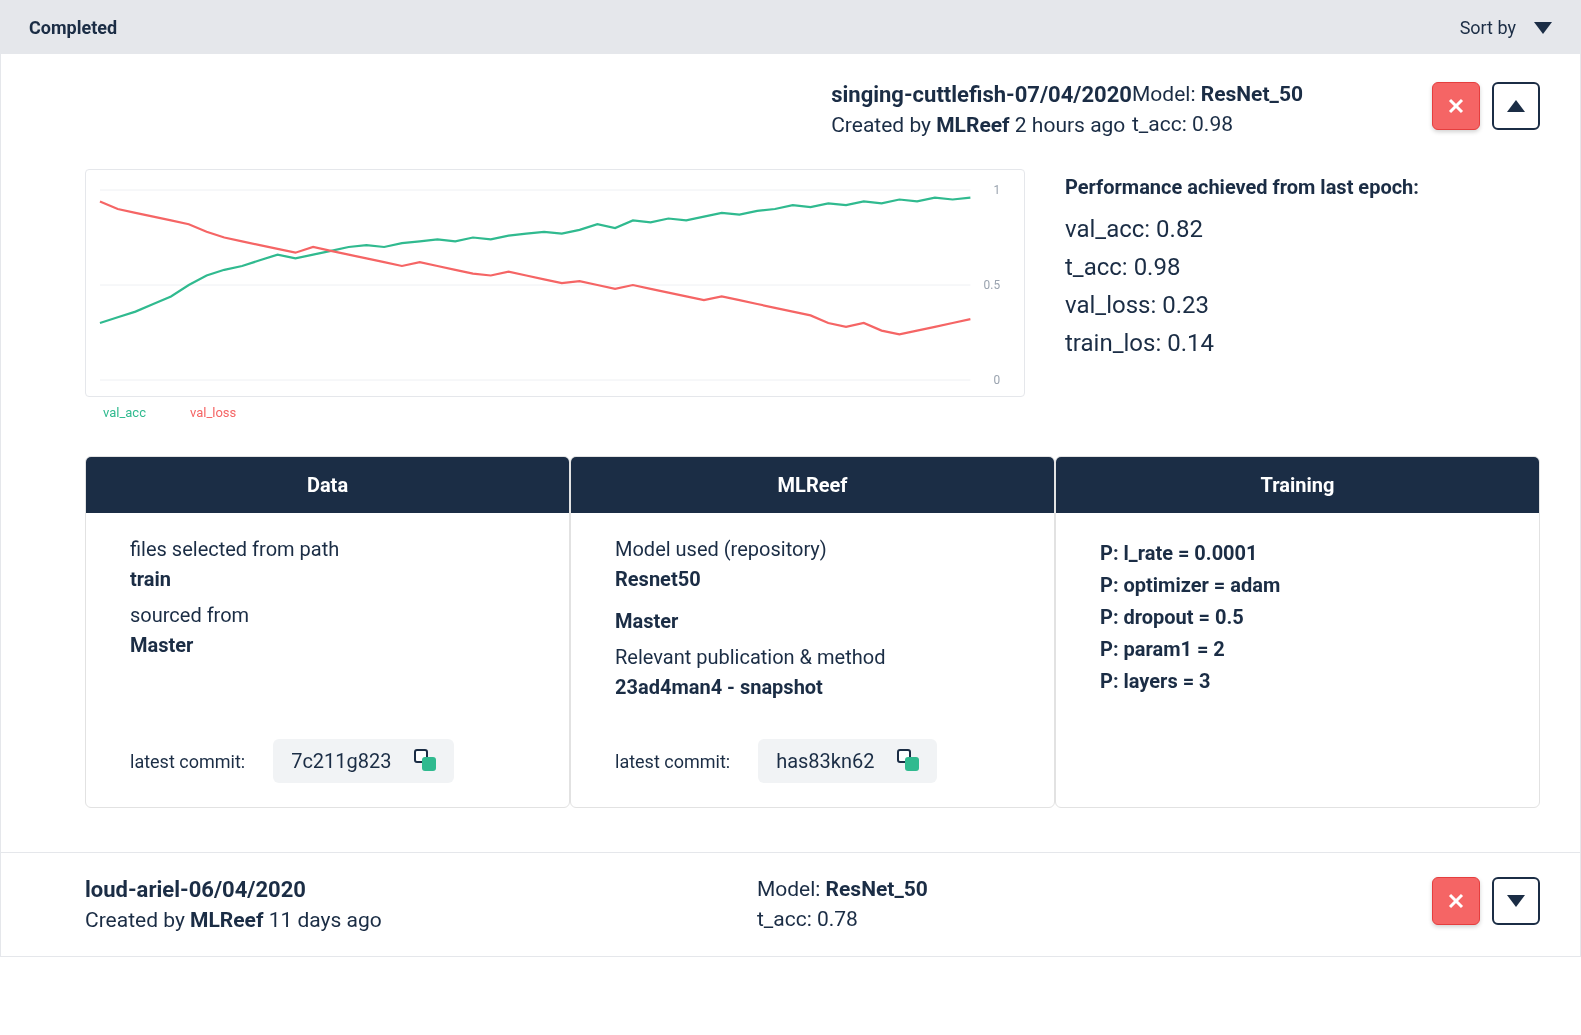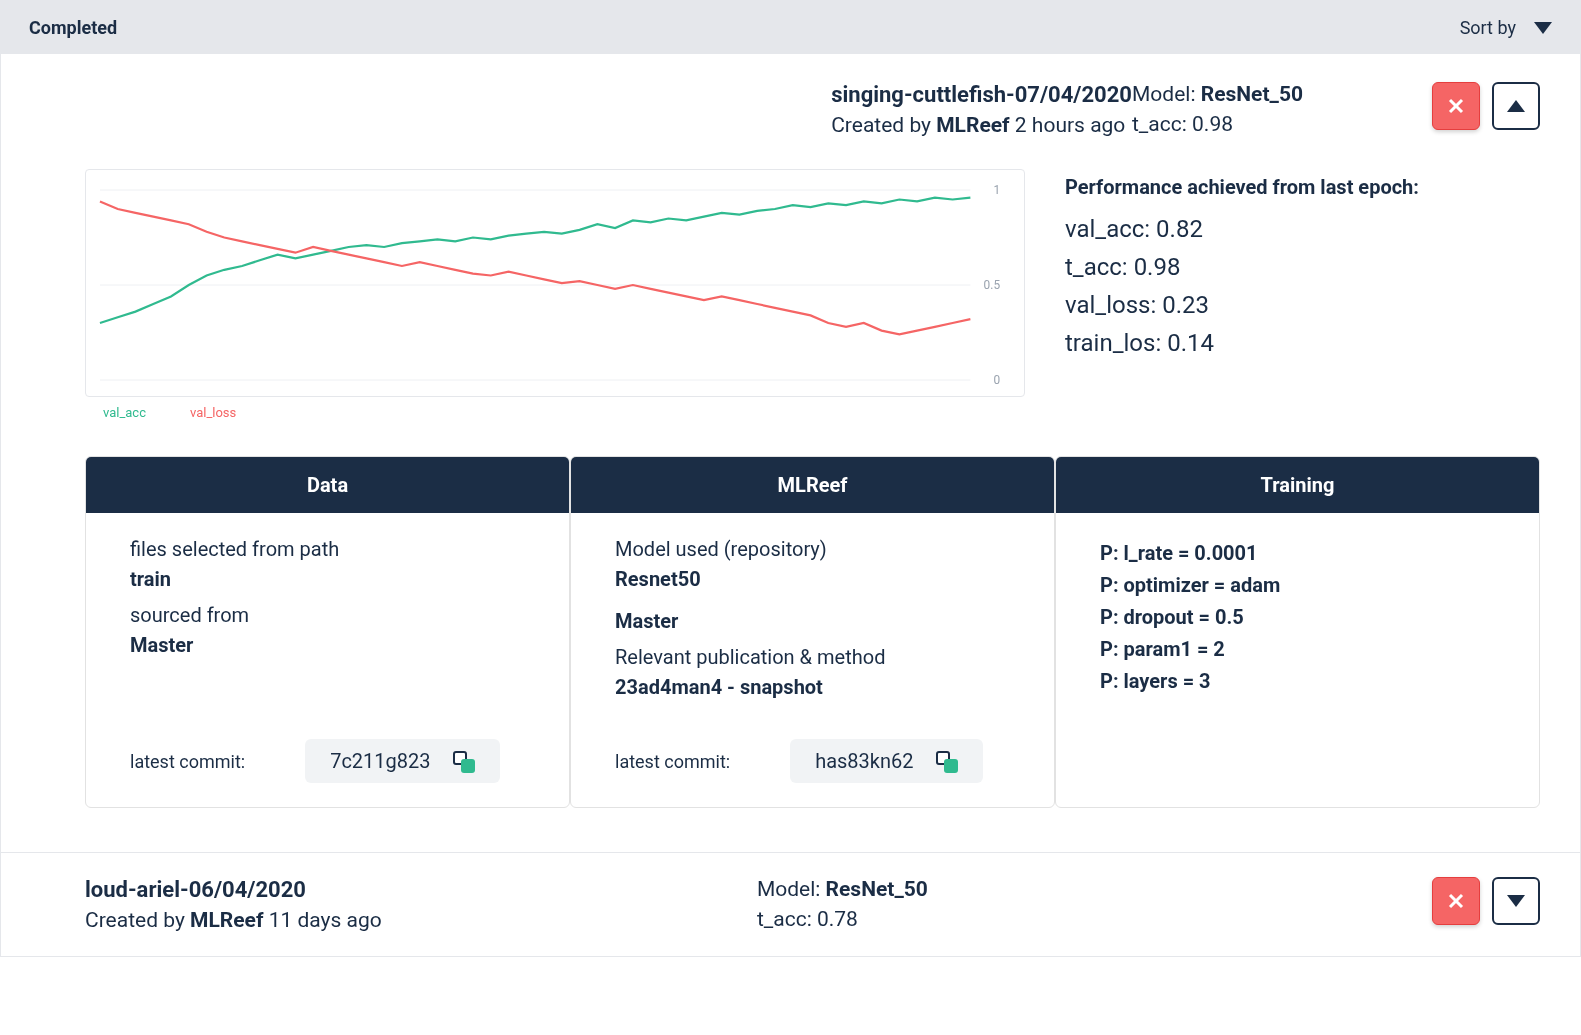--- a/index.html
+++ b/index.html
@@ -42,21 +42,21 @@
 
 .cols { display: flex; margin-top: 36px; padding-left: 44px; }
 .col { flex: 1; border: 1px solid #e2e2e2; border-radius: 6px; overflow: hidden; display: flex; flex-direction: column; }
 .col-head { background: #1b2d45; color: #fff; text-align: center; font-weight: 700; font-size: 20px; padding: 16px 0; }
 .col-body { padding: 24px 28px 24px 44px; flex: 1; display: flex; flex-direction: column; }
 .col-body .lbl { font-size: 20px; color: #1b2d45; }
 .col-body .val { font-size: 20px; font-weight: 700; margin-top: 6px; margin-bottom: 12px; }
 .param { font-size: 20px; font-weight: 700; line-height: 1.6; }
 .commit-row { margin-top: auto; padding-top: 28px; display: flex; align-items: center; gap: 28px; }
 .commit-lbl { font-size: 18px; color: #1b2d45; }
-.commit-pill { background: #f1f3f5; border-radius: 6px; padding: 10px 25px; display: flex; align-items: flex-end; gap: 22px; margin-left: 32px; }
+.commit-pill { background: #f1f3f5; border-radius: 6px; padding: 10px 18px; display: flex; align-items: flex-start; gap: 22px; }
 .commit-hash { font-size: 20px; color: #1b2d45; }
 .copy-icon { position: relative; width: 22px; height: 22px; cursor: pointer; }
 .copy-icon .back { position: absolute; left: 0; top: 0; width: 14px; height: 14px; border: 2px solid #1b2d45; border-radius: 3px; background: #fff; }
 .copy-icon .front { position: absolute; right: 0; bottom: 0; width: 14px; height: 14px; background: #30ba8f; border-radius: 3px; }
 
 .card2 { padding: 24px 40px 24px 84px; display: flex; justify-content: space-between; align-items: flex-start; }
 </style>
 </head>
 <body>
 

